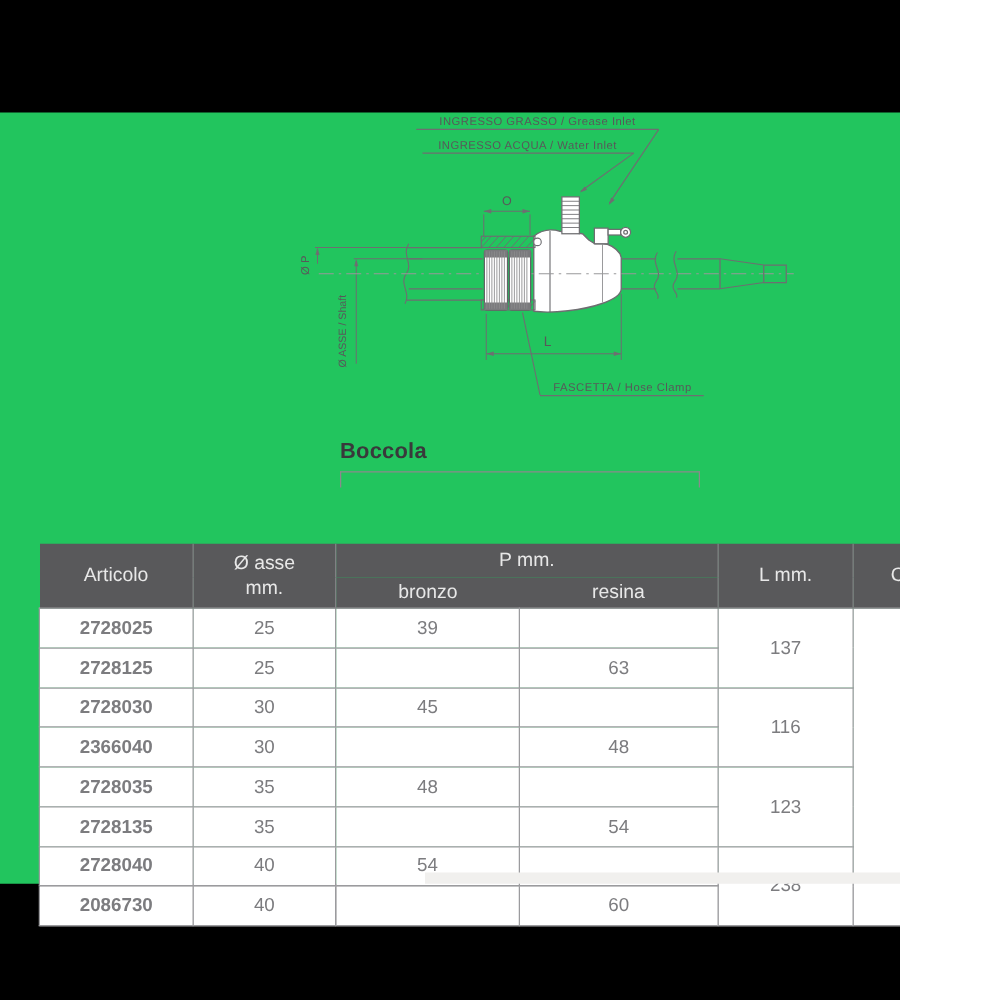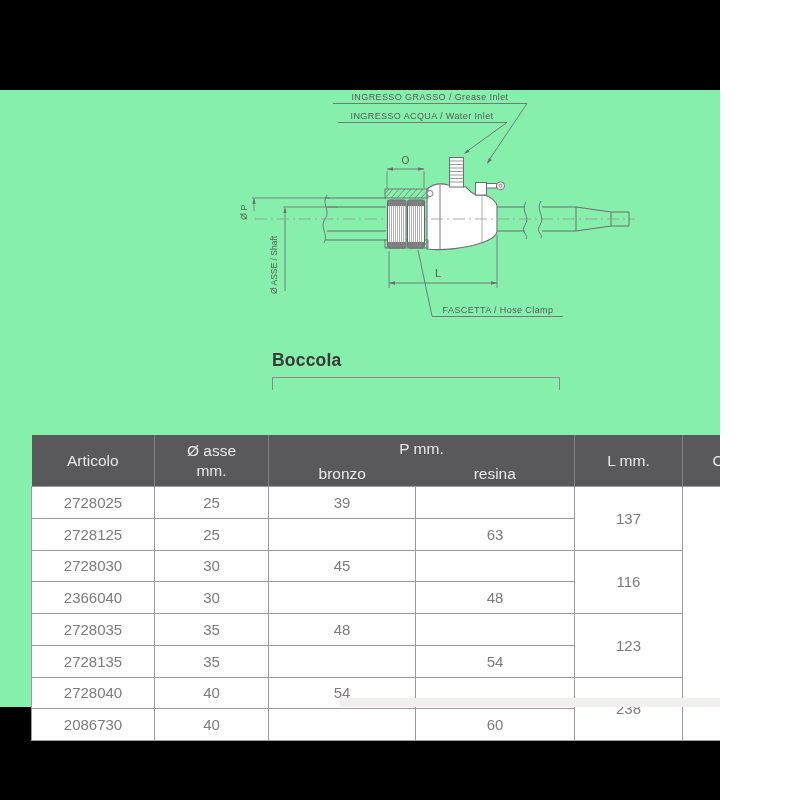--- a/index.html
+++ b/index.html
@@ -1,37 +1,37 @@
 <!DOCTYPE html>
 <html><head>
 <meta charset="utf-8">
 <style>
   html,body{margin:0;padding:0;background:#ffffff;}
-  .canvas{position:relative;width:720px;height:800px;background:#86efac;overflow:hidden;
+  .canvas{position:relative;width:720px;height:800px;background:#22c55e;overflow:hidden;
           font-family:"Liberation Sans", sans-serif;}
   .bar{position:absolute;left:0;width:800px;background:#000;}
   .bar-top{top:0;height:90px;}
   .bar-bottom{top:707px;height:93px;}
   .drawing-svg{position:absolute;left:230px;top:88px;}
   .boccola-title{position:absolute;left:272px;top:350px;width:286px;text-align:left;
       font-size:17.5px;font-weight:bold;color:#39393b;letter-spacing:.2px;}
   .bracket{position:absolute;left:272px;top:377px;width:286px;height:12px;
       border-top:1px solid #8a8a8c;border-left:1px solid #8a8a8c;border-right:1px solid #8a8a8c;}
   table.spec{position:absolute;left:31px;top:391px;width:757px;border-collapse:collapse;
       table-layout:fixed;margin-top:44px;}
   table.spec thead th{background:#59595b;color:#e8e8e8;font-weight:400;font-size:15.5px;
       text-align:center;vertical-align:middle;padding:0;}
   table.spec thead tr.h1 th{height:27px;}
   table.spec thead tr.h2 th{height:24px;}
   th.sep{border-left:1px solid #818184;}
   .asse-head div{line-height:1.25;}
   table.spec tbody td{border:1px solid #9b9b9e;font-size:15px;color:#7c7c7f;
       text-align:center;vertical-align:middle;padding:0;background:#fff;}
   table.spec tbody tr{height:31.75px;}
-  td.articolo{font-weight:400;color:#3d3d40;}
+  td.articolo{font-weight:700;color:#3d3d40;}
   .shadow-strip{position:absolute;left:340px;top:698px;width:420px;height:9px;background:#f1f0ee;}
   .lbl{fill:#58585a;font-family:"Liberation Sans",sans-serif;letter-spacing:.4px;}
   .dimtxt{fill:#58585a;font-family:"Liberation Sans",sans-serif;}
 </style>
 </head>
 <body>
 
 <div class="canvas">
 
   <div class="bar bar-top"></div>

